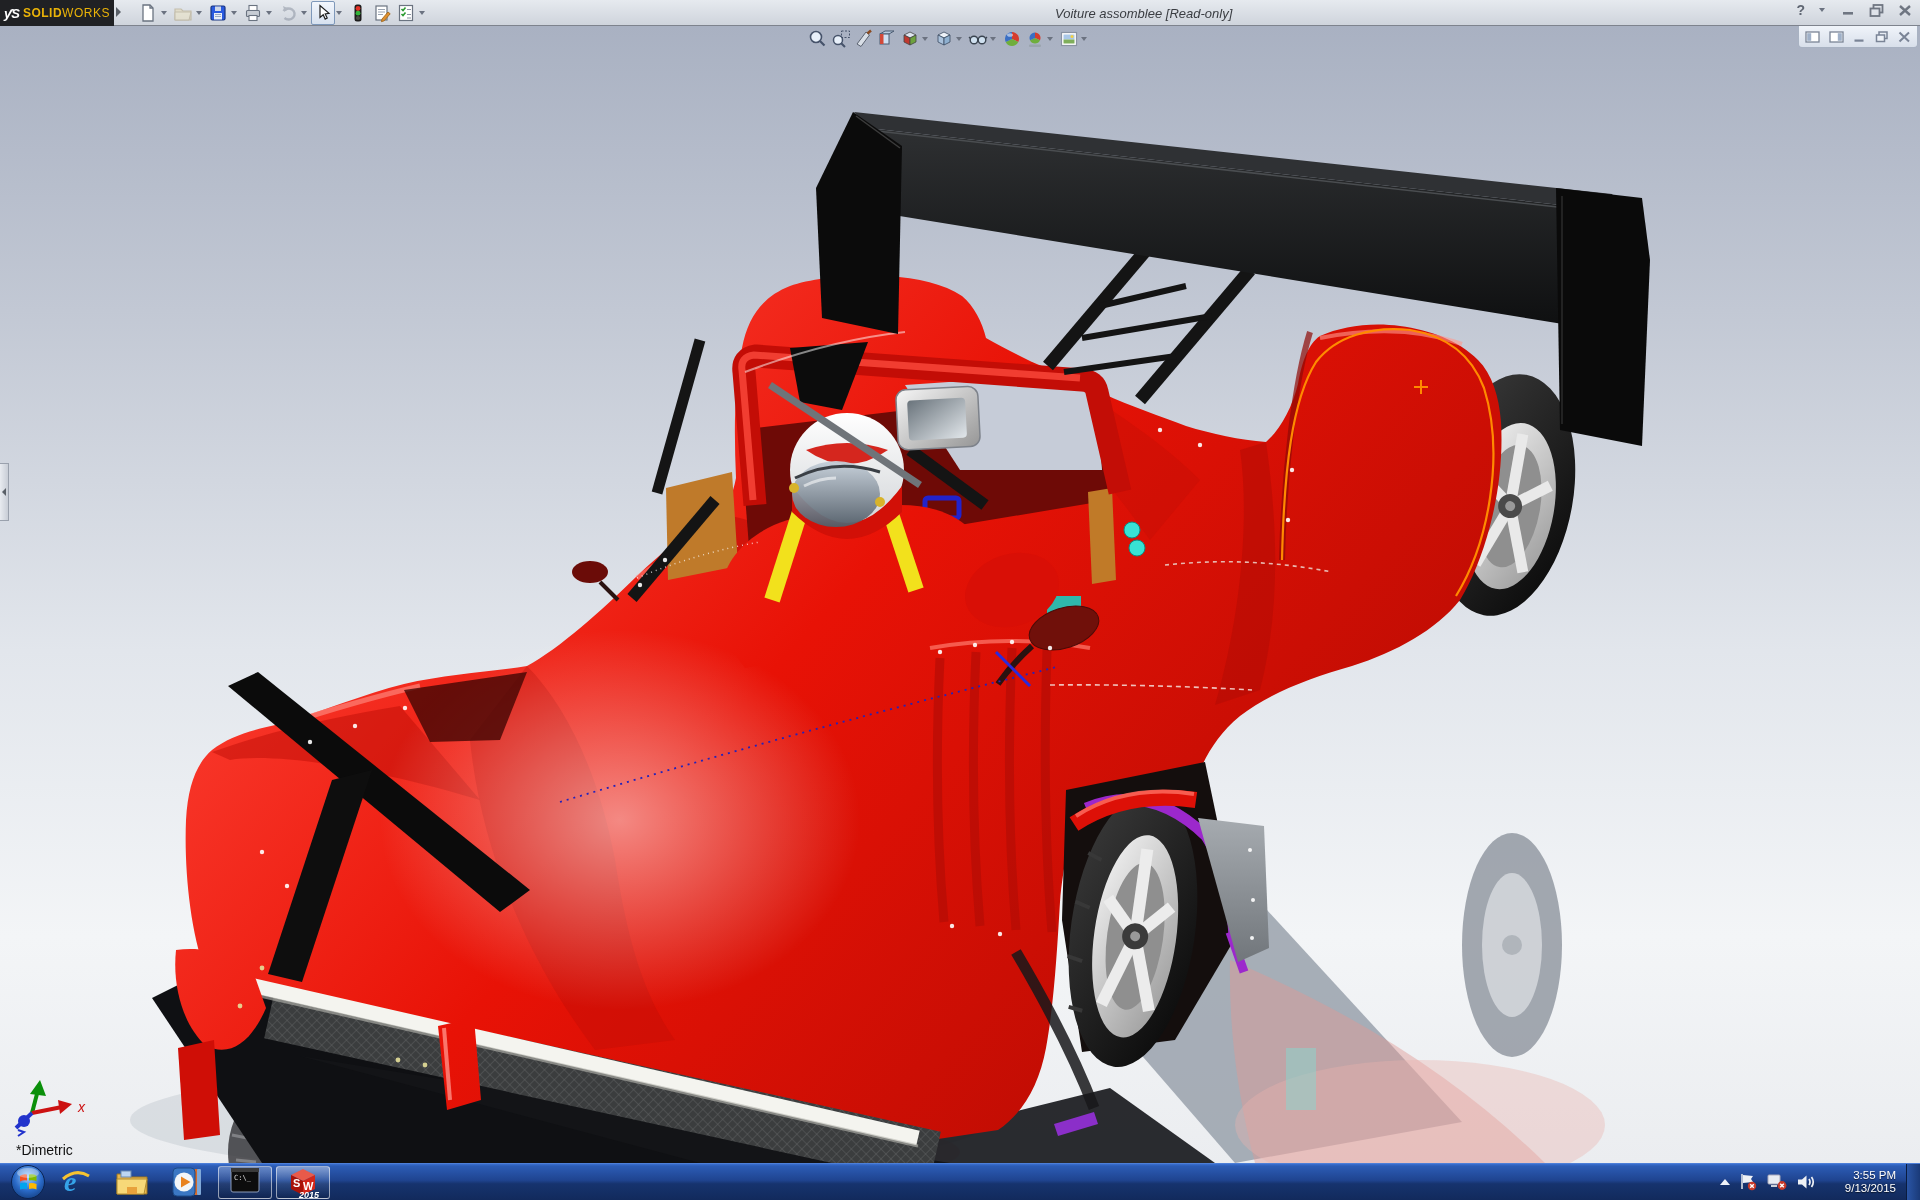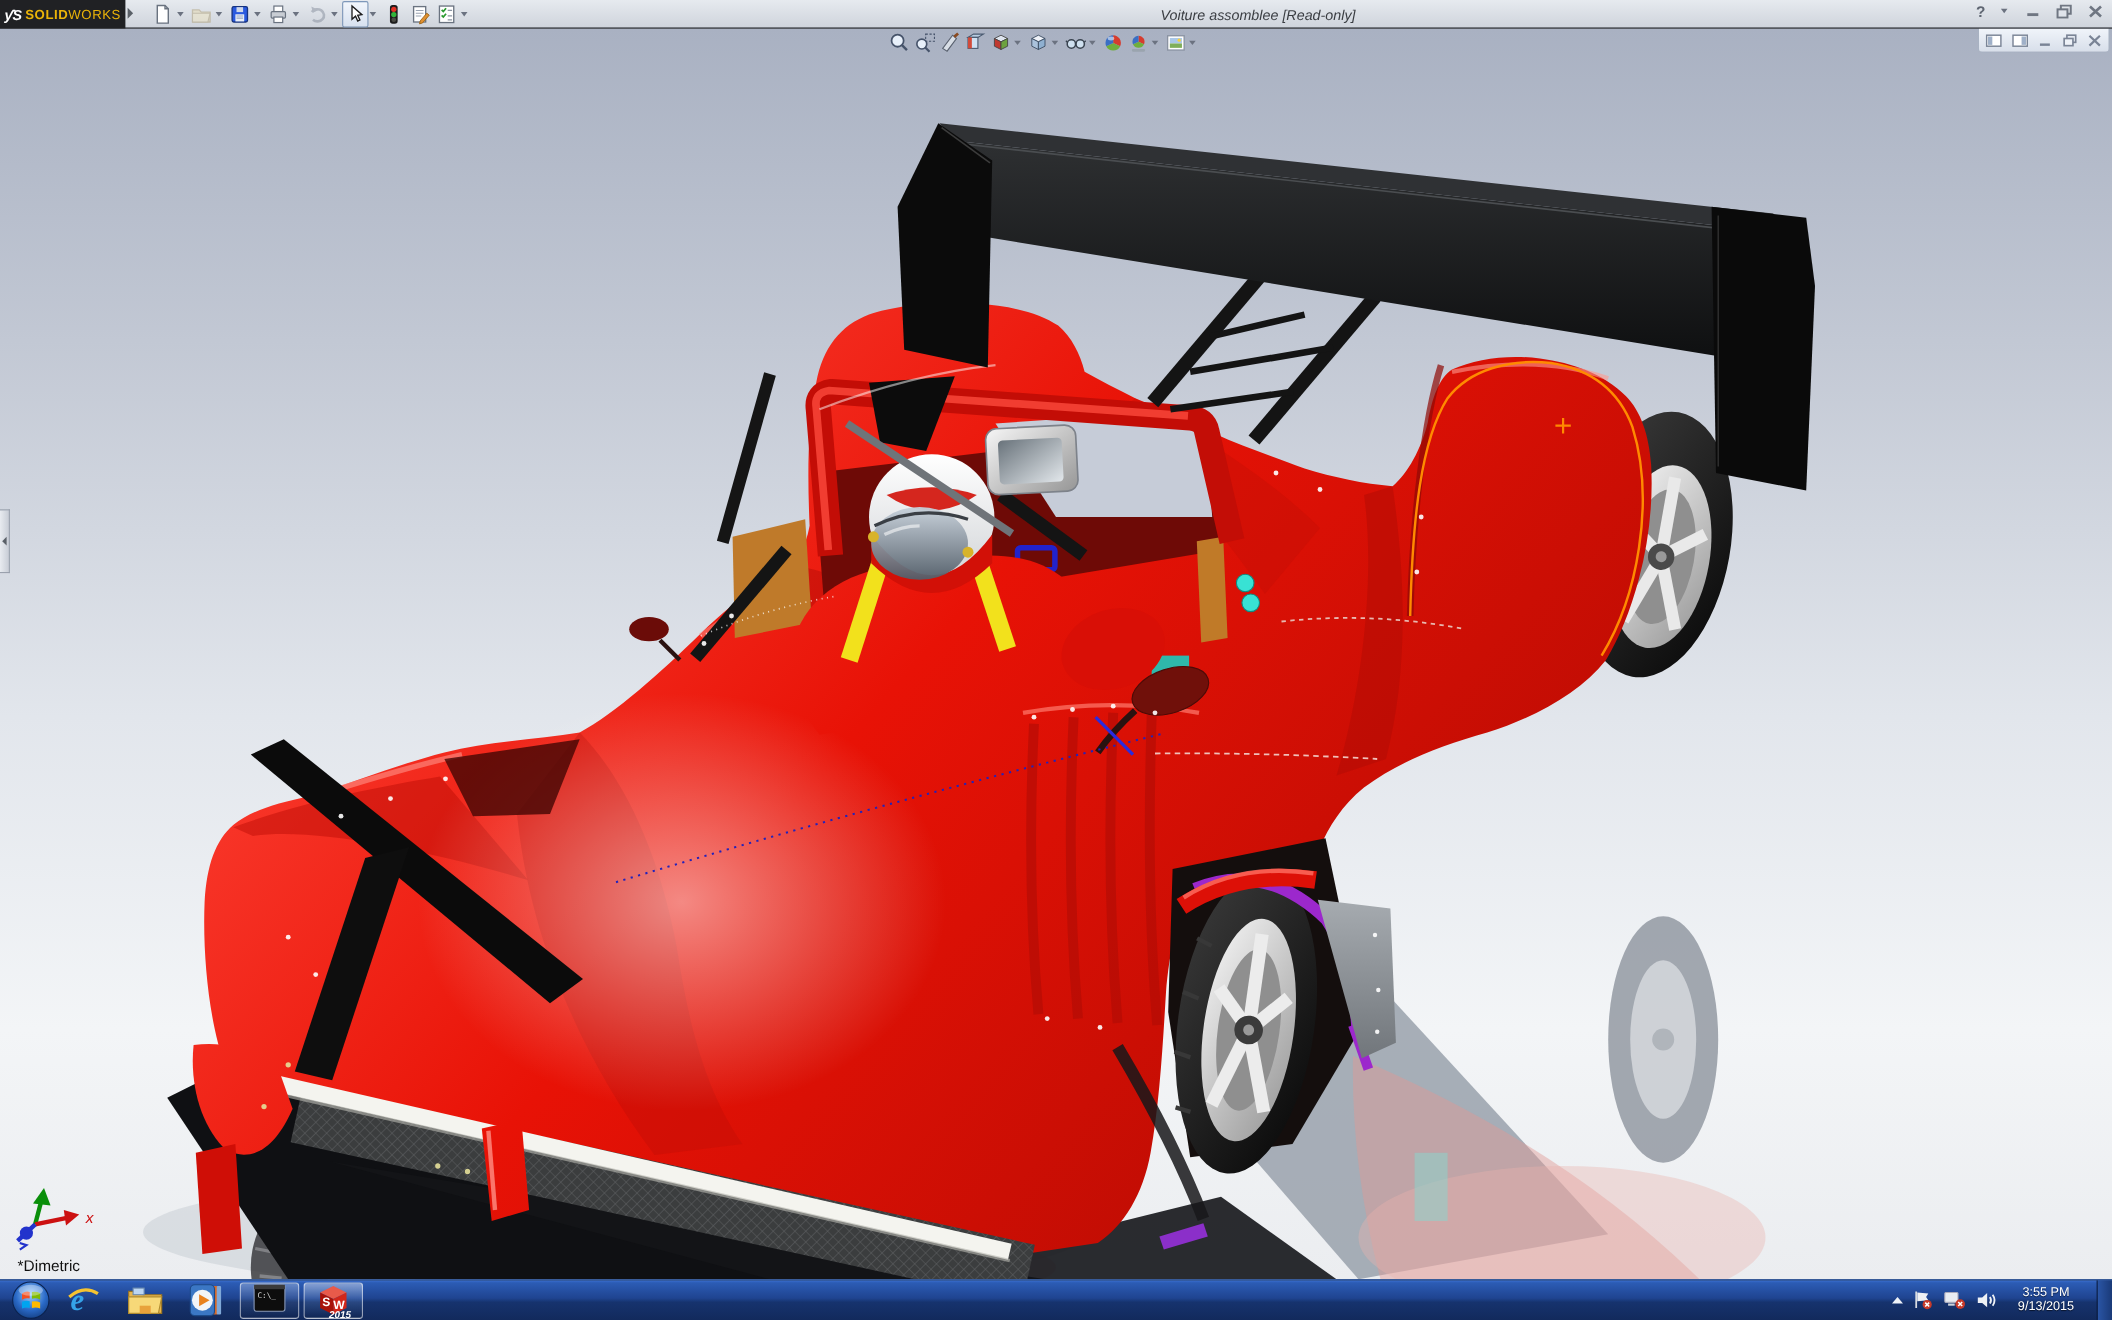--- a/index.html
+++ b/index.html
@@ -38,21 +38,21 @@
     background:linear-gradient(#3a6fd0 0%,#2c5cb5 6%,#1f4490 45%,#16336e 55%,#122a5c 100%);
     border-top:1px solid #4d7fd8; display:flex; align-items:center; }
   .orb { margin-left:8px; width:40px; height:37px; display:flex; align-items:center; justify-content:center; }
   .app { width:56px; height:37px; display:flex; align-items:center; justify-content:center; }
   .app-open { width:54px; height:33px; margin:0 2px; border:1px solid rgba(255,255,255,.55); border-radius:3px;
     background:linear-gradient(rgba(255,255,255,.28),rgba(255,255,255,.08) 45%,rgba(0,0,0,.12));
     display:flex; align-items:flex-start; justify-content:center; }
   .app-active { background:linear-gradient(rgba(255,255,255,.42),rgba(160,200,255,.18) 45%,rgba(0,0,0,.1)); }
   .tray { margin-left:auto; display:flex; align-items:center; gap:8px; height:37px; }
   .tray-chevron { width:0; height:0; border-bottom:6px solid #eef2f8; border-left:5px solid transparent; border-right:5px solid transparent; }
-  .clock { width:72px; text-align:center; color:#fff; font-size:11.5px; line-height:13px;
+  .clock { width:72px; text-align:right; color:#fff; font-size:11.5px; line-height:13px;
     text-shadow:0 1px 1px rgba(0,0,0,.6); margin-right:2px; }
   .show-desktop { width:14px; height:37px; border-left:1px solid #0a1c3e;
     background:linear-gradient(90deg,#2a55a5,#1a3a78); }
 </style>
 </head>
 <body>
 
 <div class="titlebar">
   <div class="logo-block">
     <span class="logo-mark">ƴS</span>

